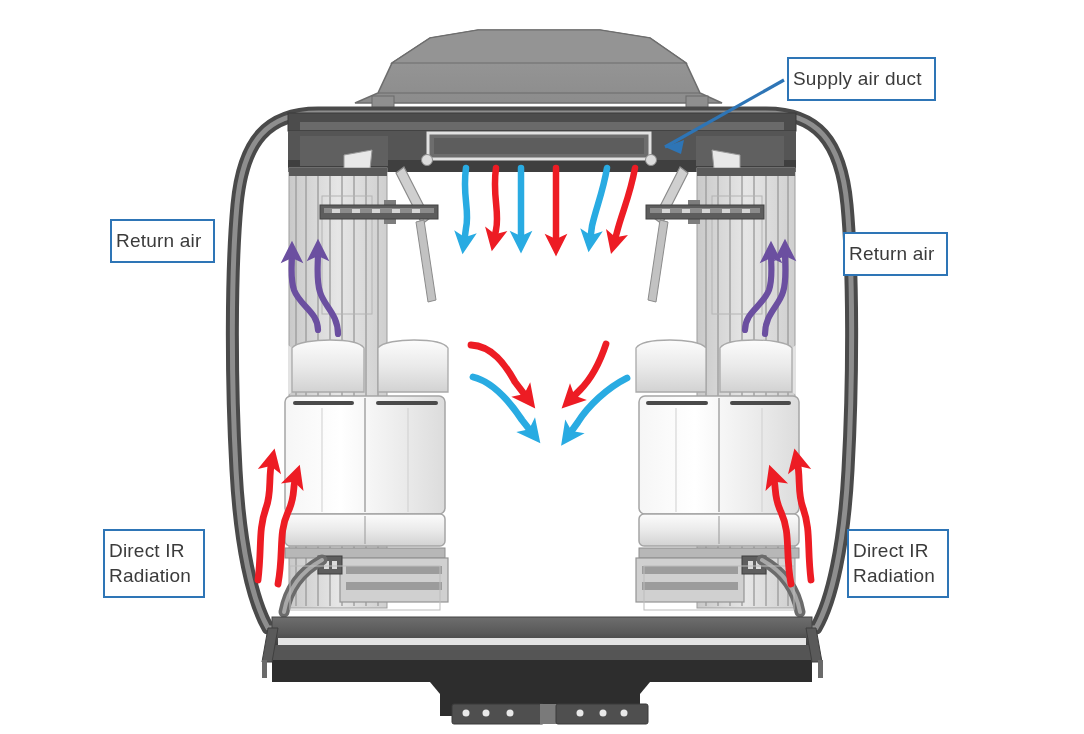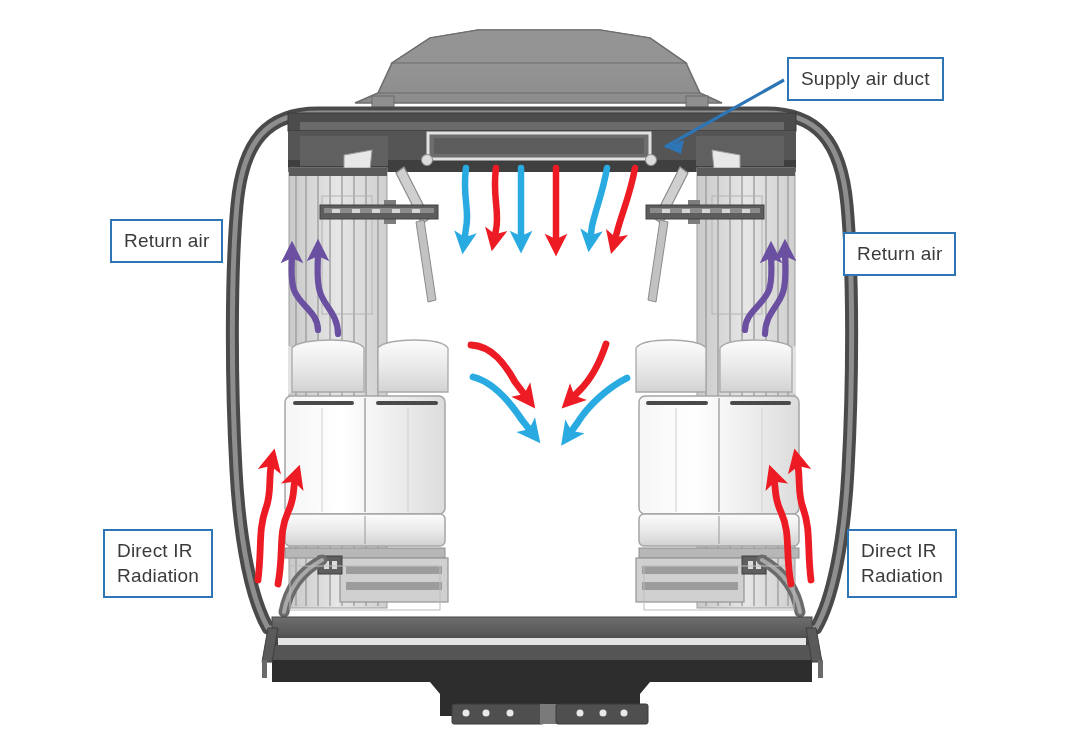--- a/index.html
+++ b/index.html
@@ -31,21 +31,21 @@
   .callout {
     position: absolute;
     box-sizing: border-box;
     background: #ffffff;
     border: 2px solid #2E75B6;
     color: #3b3b3b;
     font-family: "Liberation Sans", sans-serif;
     font-size: 19px;
     line-height: 25px;
     letter-spacing: 0.2px;
-    padding: 7px 12px 8px 12px;
+    padding: 7px 12px 8px 4px;
     white-space: pre-line;
     text-align: left;
   }
   #callout-supply-air-duct { left: 787px; top: 57px; }
   #callout-return-air-left { left: 110px; top: 219px; }
   #callout-return-air-right { left: 843px; top: 232px; }
   #callout-direct-ir-left { left: 103px; top: 529px; }
   #callout-direct-ir-right { left: 847px; top: 529px; }
 </style>
 </head>

